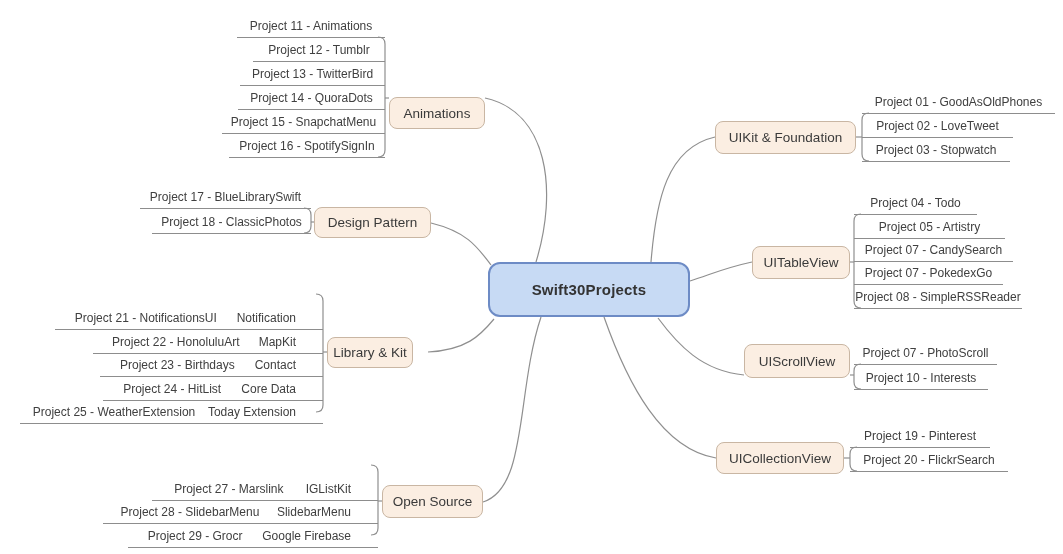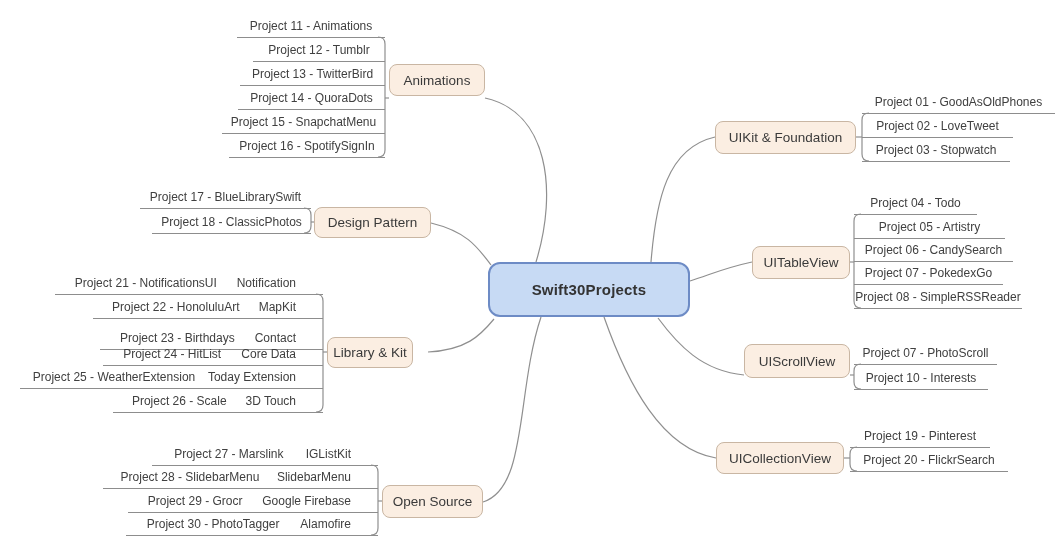--- a/index.html
+++ b/index.html
@@ -19,21 +19,21 @@
   .cat {
     position:absolute; background:#fbeee2; border:1.4px solid #c9b6a3; border-radius:8px;
     box-sizing:border-box; display:flex; align-items:center; justify-content:center;
     font-size:13.5px; color:#3a3a3a; white-space:nowrap;
   }
   .leaf {
     position:absolute; box-sizing:border-box; height:22px; line-height:20px;
     border-bottom:1px solid #8d8d8d; font-size:12px; color:#404040;
     text-align:center; white-space:nowrap;
   }
-  .leaf.two { display:flex; text-align:left; }
+  .leaf.two { display:flex; text-align:left;margin-top:35px; }
   .leaf.two .c1 { flex:1; text-align:center; }
   .leaf.two .c2 { text-align:center; padding-right:27px; }
 </style>
 </head>
 <body>
 
 <div id="canvas">
 
   <svg class="wires" viewBox="0 0 1063 554">
 
@@ -68,21 +68,21 @@
     <path d="M 850,375 H 854"></path>
 
     <path d="M 857,447 Q 850,447 850,454 L 850,464 Q 850,471 857,471"></path>
     <path d="M 844,458 H 850"></path>
   </svg>
 
   <div class="center-node">
     <span>Swift30Projects</span>
   </div>
 
-  <div class="cat" style="left:389px;top:64px;width:96px;height:32px">
+  <div class="cat" style="left:389px;top:97px;width:96px;height:32px">
     <span>Animations</span>
   </div>
   <div class="cat" style="left:314px;top:207px;width:117px;height:31px">
     <span>Design Pattern</span>
   </div>
   <div class="cat" style="left:327px;top:337px;width:86px;height:31px">
     <span>Library &amp; Kit</span>
   </div>
   <div class="cat" style="left:382px;top:485px;width:101px;height:33px">
     <span>Open Source</span>
@@ -119,35 +119,31 @@
     <span>Project 18 - ClassicPhotos</span></div>
 
   <div class="leaf two" style="left:55px;top:273px;width:268px">
     <span class="c1">Project 21 - NotificationsUI</span>
     <span class="c2">Notification</span>
     </div>
   <div class="leaf two" style="left:93px;top:297px;width:230px">
     <span class="c1">Project 22 - HonoluluArt</span>
     <span class="c2">MapKit</span>
     </div>
-  <div class="leaf two" style="left:100px;top:328px;width:223px">
+  <div class="leaf two" style="left:100px;top:320px;width:223px">
     <span class="c1">Project 23 - Birthdays</span>
     <span class="c2">Contact</span>
     </div>
   <div class="leaf two" style="left:103px;top:344px;width:220px">
     <span class="c1">Project 24 - HitList</span>
     <span class="c2">Core Data</span>
     </div>
   <div class="leaf two" style="left:20px;top:367px;width:303px">
     <span class="c1">Project 25 - WeatherExtension</span>
     <span class="c2">Today Extension</span>
-    </div>
-  <div class="leaf two" style="left:113px;top:391px;width:210px">
-    <span class="c1">Project 26 - Scale</span>
-    <span class="c2">3D Touch</span>
     </div>
 
   <div class="leaf two" style="left:152px;top:444px;width:226px">
     <span class="c1">Project 27 - Marslink</span>
     <span class="c2">IGListKit</span>
     </div>
   <div class="leaf two" style="left:103px;top:467px;width:275px">
     <span class="c1">Project 28 - SlidebarMenu</span>
     <span class="c2">SlidebarMenu</span>
     </div>
@@ -165,21 +161,21 @@
   <div class="leaf" style="left:862px;top:116px;width:151px">
     <span>Project 02 - LoveTweet</span></div>
   <div class="leaf" style="left:862px;top:140px;width:148px">
     <span>Project 03 - Stopwatch</span></div>
 
   <div class="leaf" style="left:854px;top:193px;width:123px">
     <span>Project 04 - Todo</span></div>
   <div class="leaf" style="left:854px;top:217px;width:151px">
     <span>Project 05 - Artistry</span></div>
   <div class="leaf" style="left:854px;top:240px;width:159px">
-    <span>Project 06 - CandySearch</span></div>
+    <span>Project 07 - CandySearch</span></div>
   <div class="leaf" style="left:854px;top:263px;width:149px">
     <span>Project 07 - PokedexGo</span></div>
   <div class="leaf" style="left:854px;top:287px;width:168px">
     <span>Project 08 - SimpleRSSReader</span></div>
 
   <div class="leaf" style="left:854px;top:343px;width:143px">
     <span>Project 07 - PhotoScroll</span></div>
   <div class="leaf" style="left:854px;top:368px;width:134px">
     <span>Project 10 - Interests</span></div>
 

